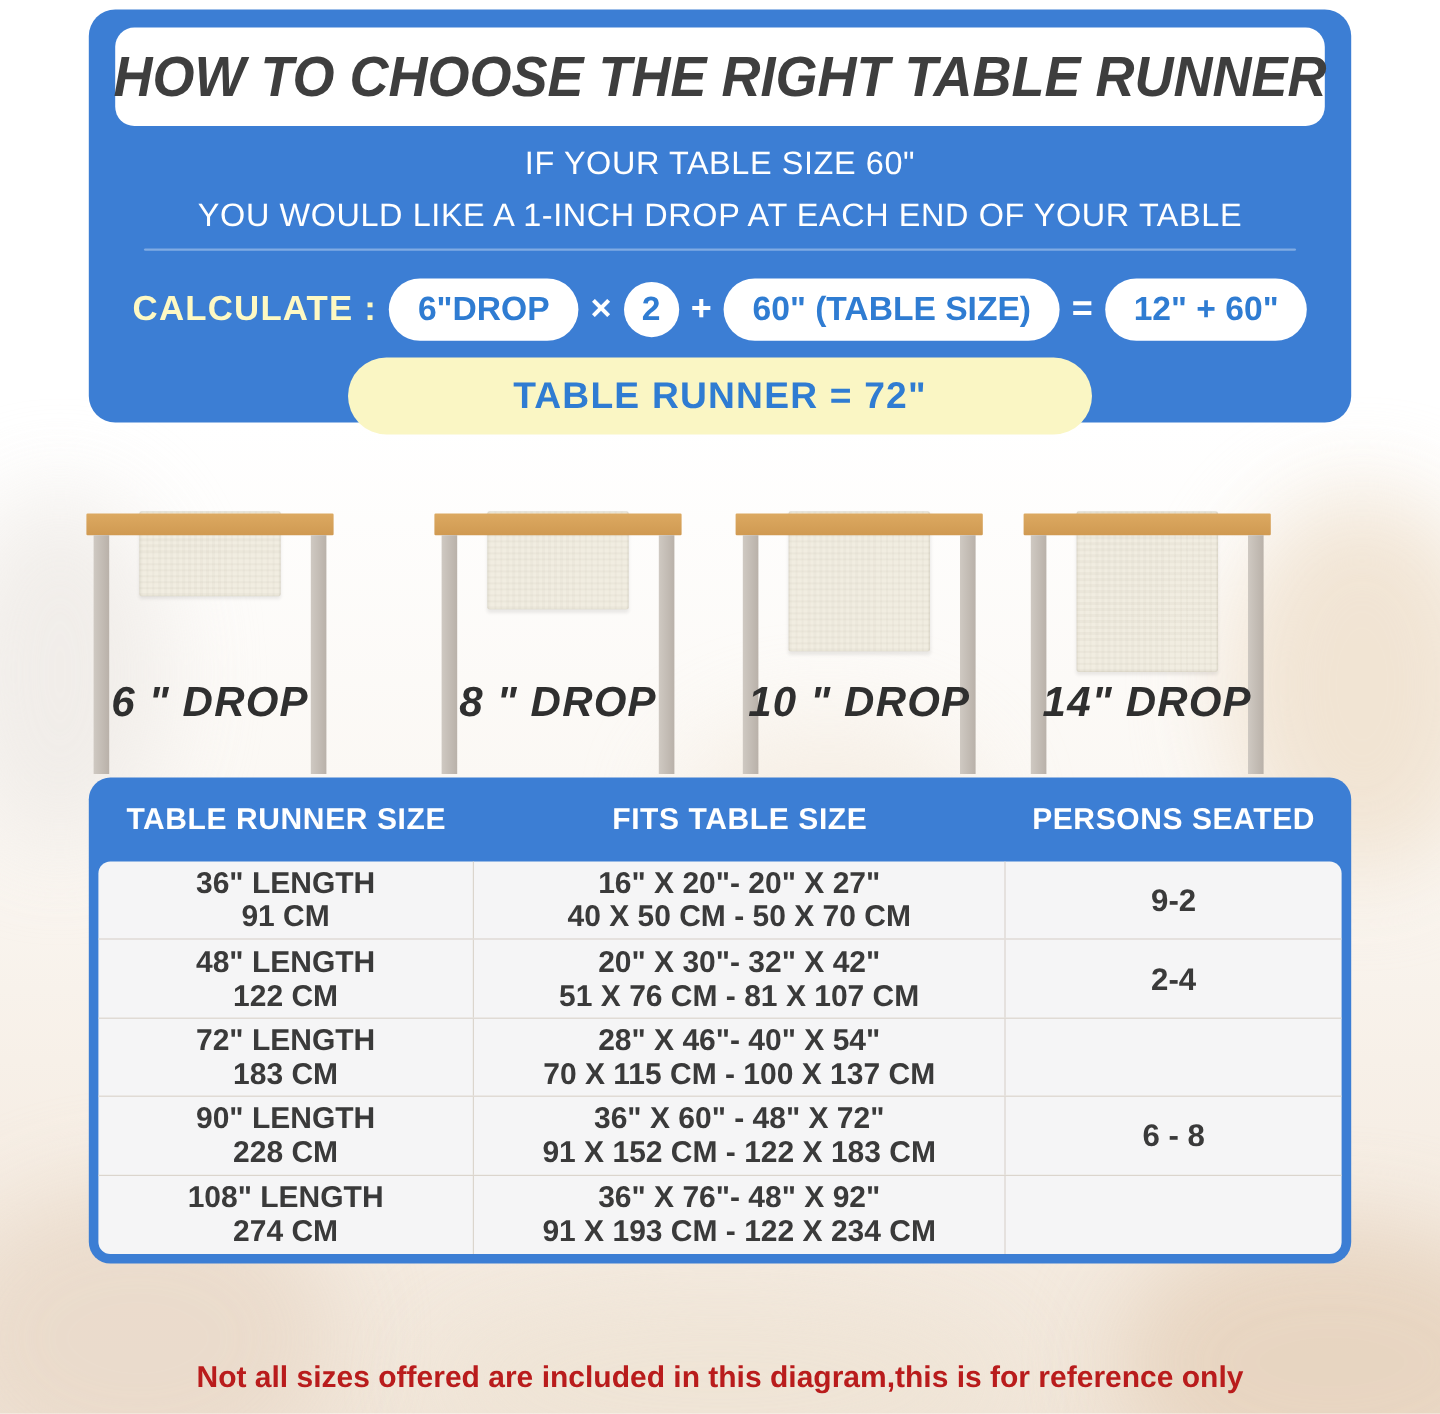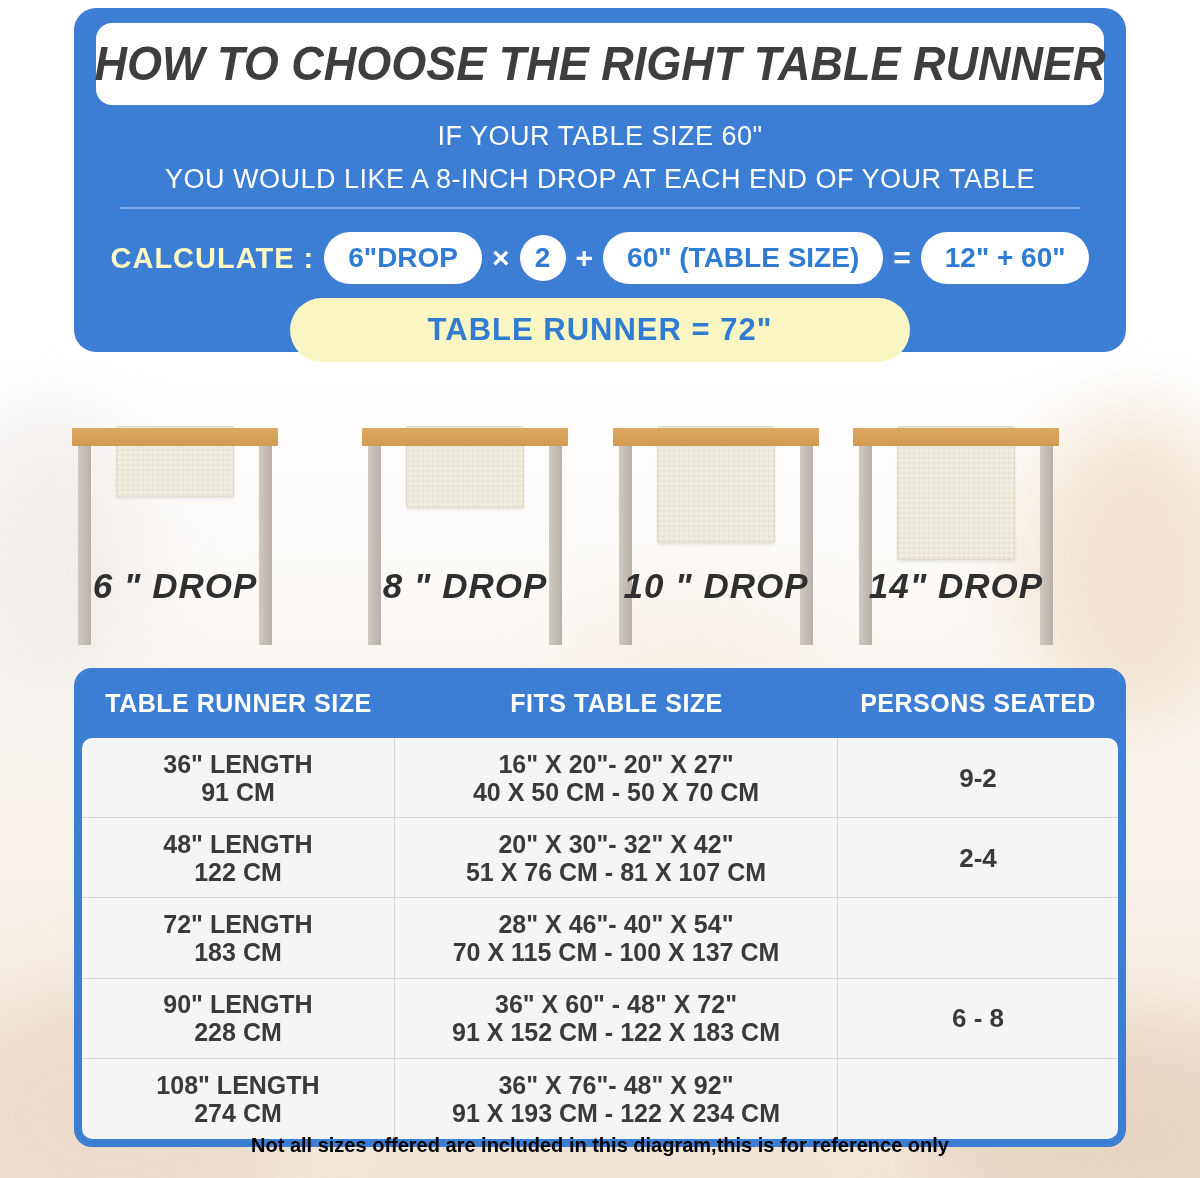--- a/index.html
+++ b/index.html
@@ -94,21 +94,21 @@
   .fig-2 .runner { height:117px; }
   .fig-3 .runner { height:134px; }
   .drop-label {
     position:absolute; left:0; right:0; top:168px; text-align:center;
     font-size:35px; font-weight:bold; font-style:italic; color:#2f2f2f;
     letter-spacing:1px; white-space:nowrap;
   }
 
   
   .size-table {
-    left:74px; top:668px; width:1052px; height:479px;
+    left:74px; top:648px; width:1052px; height:405px;
     background:#3c7ed4; border-radius:18px;
   }
   .thead {
     position:absolute; left:8px; right:8px; top:0; height:70px;
     display:grid; grid-template-columns:313px 443px 280px;
     align-items:center;
   }
   .thead .th {
     text-align:center; color:#ffffff; font-size:25px; font-weight:bold;
     letter-spacing:.5px; white-space:nowrap;
@@ -127,41 +127,41 @@
     display:flex; flex-direction:column; align-items:center; justify-content:center;
     color:#3a3a3a; font-weight:bold; line-height:28px;
   }
   .td.c1, .td.c2 { border-right:1px solid #dbd5cd; }
   .td .ln { font-size:25px; white-space:nowrap; }
   .td.c3 { font-size:26px; }
 
   
   .footer-note {
     left:0; right:0; top:1134px; text-align:center;
-    font-size:20px; font-weight:bold; color:#000000; white-space:nowrap;
+    font-size:25px; font-weight:bold; color:#b91c1c; white-space:nowrap;
   }
 </style>
 </head>
 <body>
 
 <div class="bg">
   <div class="blob b1"></div>
   <div class="blob b2"></div>
   <div class="blob b3"></div>
   <div class="blob b4"></div>
   <div class="blob b5"></div>
   <div class="blob b6"></div>
 </div>
 
 <section class="layer header-panel">
   <div class="title-box">
     <h1>HOW TO CHOOSE THE RIGHT TABLE RUNNER</h1>
   </div>
   <p class="sub l1">IF YOUR TABLE SIZE 60"</p>
-  <p class="sub l2">YOU WOULD LIKE A 8-INCH DROP AT EACH END OF YOUR TABLE</p>
+  <p class="sub l2">YOU WOULD LIKE A 1-INCH DROP AT EACH END OF YOUR TABLE</p>
   <div class="divider"></div>
 
   <div class="calc-row">
     <span class="calc-label">CALCULATE :</span>
     <span class="pill">6"DROP</span>
     <span class="op">×</span>
     <span class="pill circle">2</span>
     <span class="op">+</span>
     <span class="pill">60"  (TABLE SIZE)</span>
     <span class="op">=</span>

